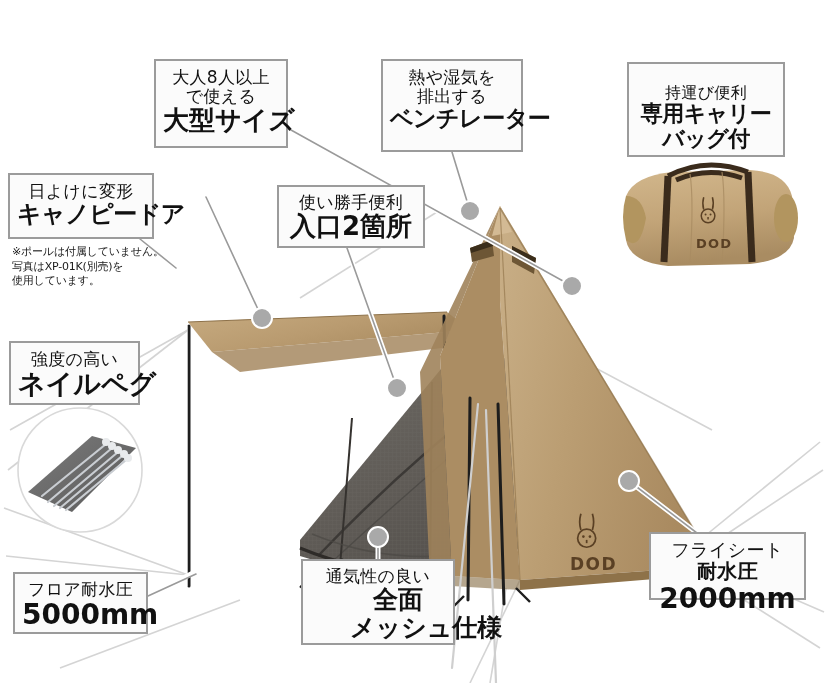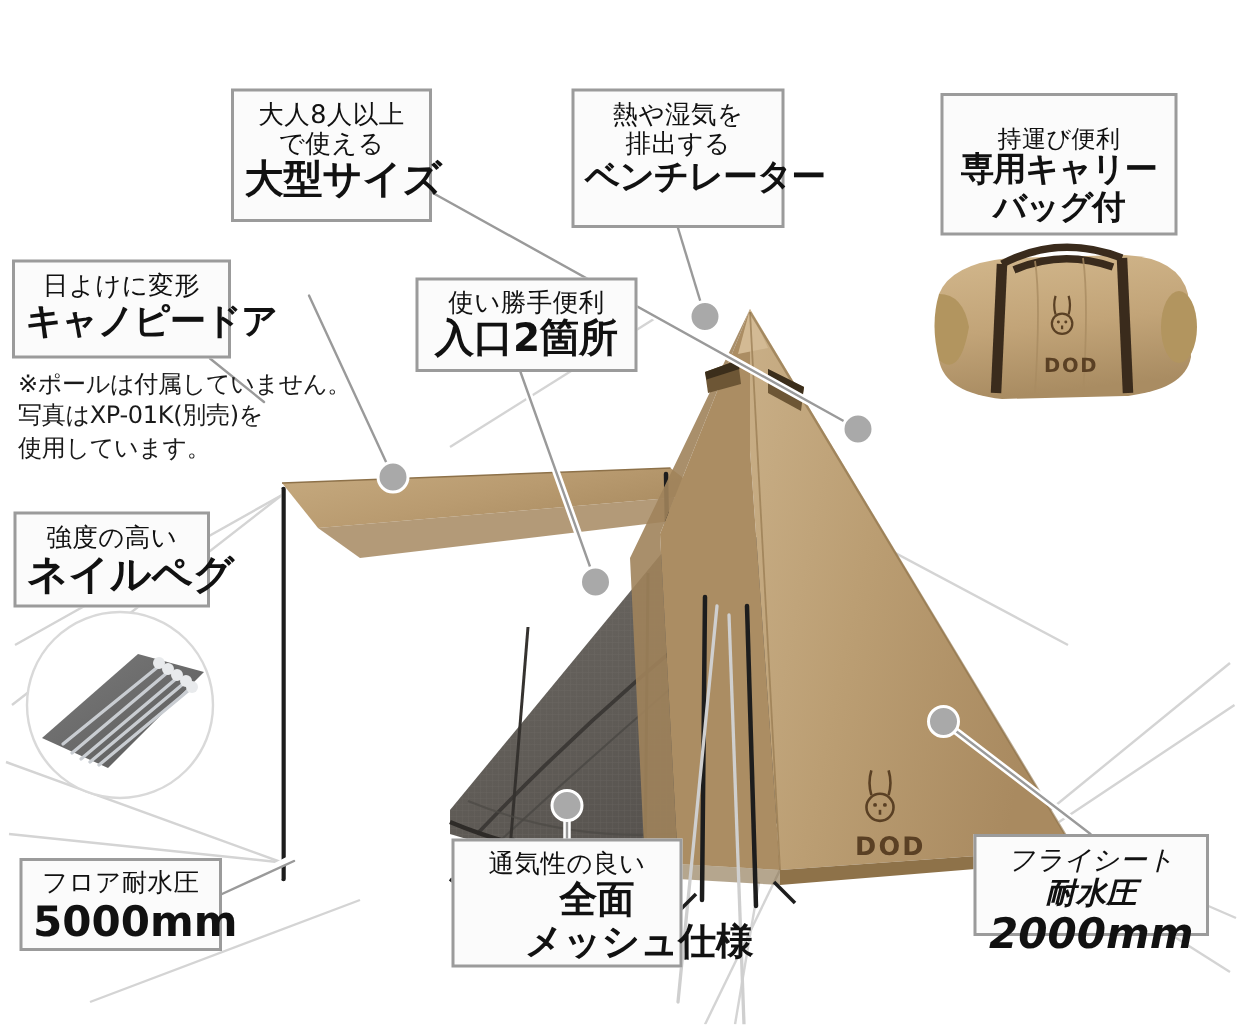--- a/index.html
+++ b/index.html
@@ -37,41 +37,41 @@
 
   
   #cb-size{left:139px;top:59px;width:134px;height:89px;padding-top:7px;margin-left:15px;}
   #cb-vent{left:381px;top:59px;width:142px;height:93px;padding-top:7px;}
   #cb-carry{left:627px;top:62px;width:158px;height:95px;padding-top:20px;}
   #cb-canopy{left:8px;top:173px;width:146px;height:66px;padding-top:7px;}
   #cb-door{left:277px;top:185px;width:148px;height:63px;padding-top:6px;}
   #cb-peg{left:9px;top:341px;width:131px;height:64px;padding-top:7px;}
   #cb-floor{left:13px;top:572px;width:135px;height:62px;padding-top:6px;}
   #cb-mesh{left:301px;top:559px;width:154px;height:86px;padding-top:6px;}
-  #cb-fly{left:649px;top:556px;width:157px;height:68px;padding-top:6px;font-style:italic;}
+  #cb-fly{left:649px;top:532px;width:157px;height:68px;padding-top:6px;}
 
   #cb-size .ln.big{font-size:26px;}
   #cb-vent .ln.big{font-size:23px;letter-spacing:-0.5px;}
   #cb-carry .ln.small{font-size:16px;}
   #cb-carry .ln.mid{font-size:22px;letter-spacing:-0.5px;}
   #cb-canopy .ln.big{font-size:24px;letter-spacing:-0.5px;}
   #cb-door .ln.big{font-size:26px;}
   #cb-peg .ln.big{font-size:27px;}
   #cb-floor .ln.small{font-size:17px;}
   #cb-floor .ln.big{font-size:28px;}
   #cb-mesh .ln.small{font-size:17px;}
   #cb-mesh .ln.big{font-size:25px;margin-left:40px;}
   #cb-fly .ln.small{font-size:18px;}
   #cb-fly .ln.mid{font-size:20px;}
   #cb-fly .ln.big{font-size:28px;}
 
   
   #disclaimer{
     position:absolute;left:12px;top:245px;width:165px;
-    font-size:16px;line-height:1.33;color:#1a1a1a;
+    font-size:11px;line-height:1.33;color:#1a1a1a;
     font-family:"DejaVu Sans","Liberation Sans",sans-serif;
     z-index:40;letter-spacing:-0.2px;
   }
   #disclaimer span{display:block;white-space:nowrap;}
 
   
   .marker{
     position:absolute;width:22px;height:22px;border-radius:50%;
     background:#a9a9a9;border:2.5px solid #ffffff;
     box-sizing:border-box;z-index:35;

